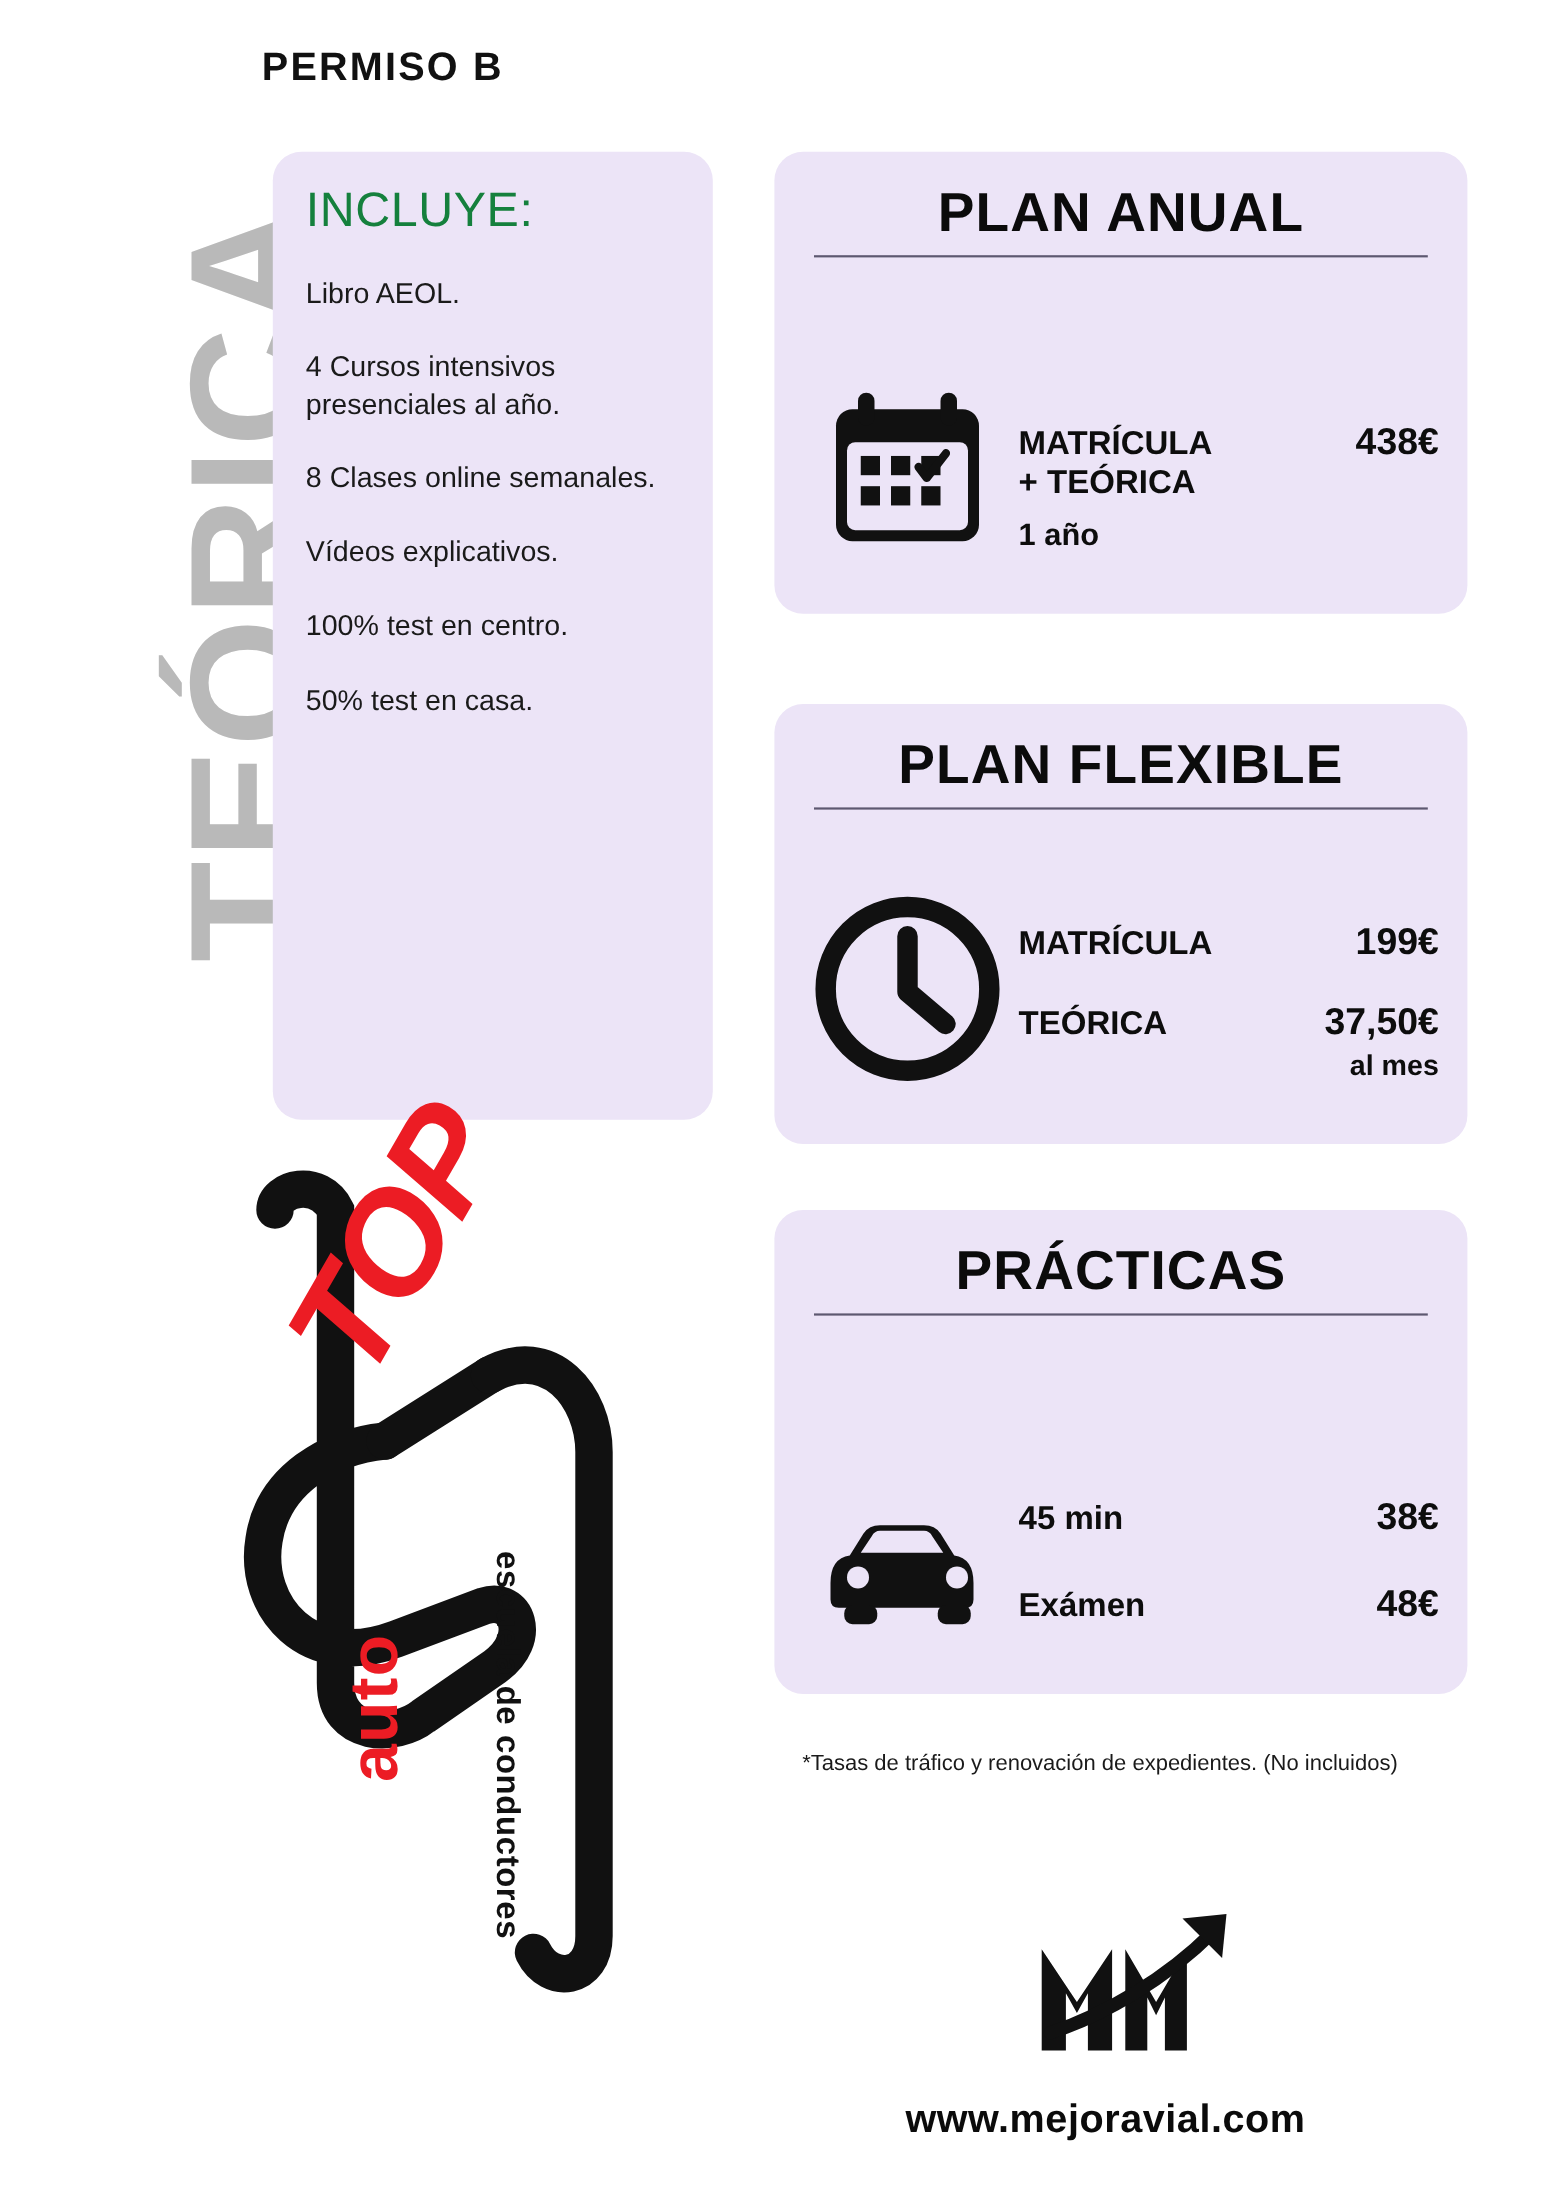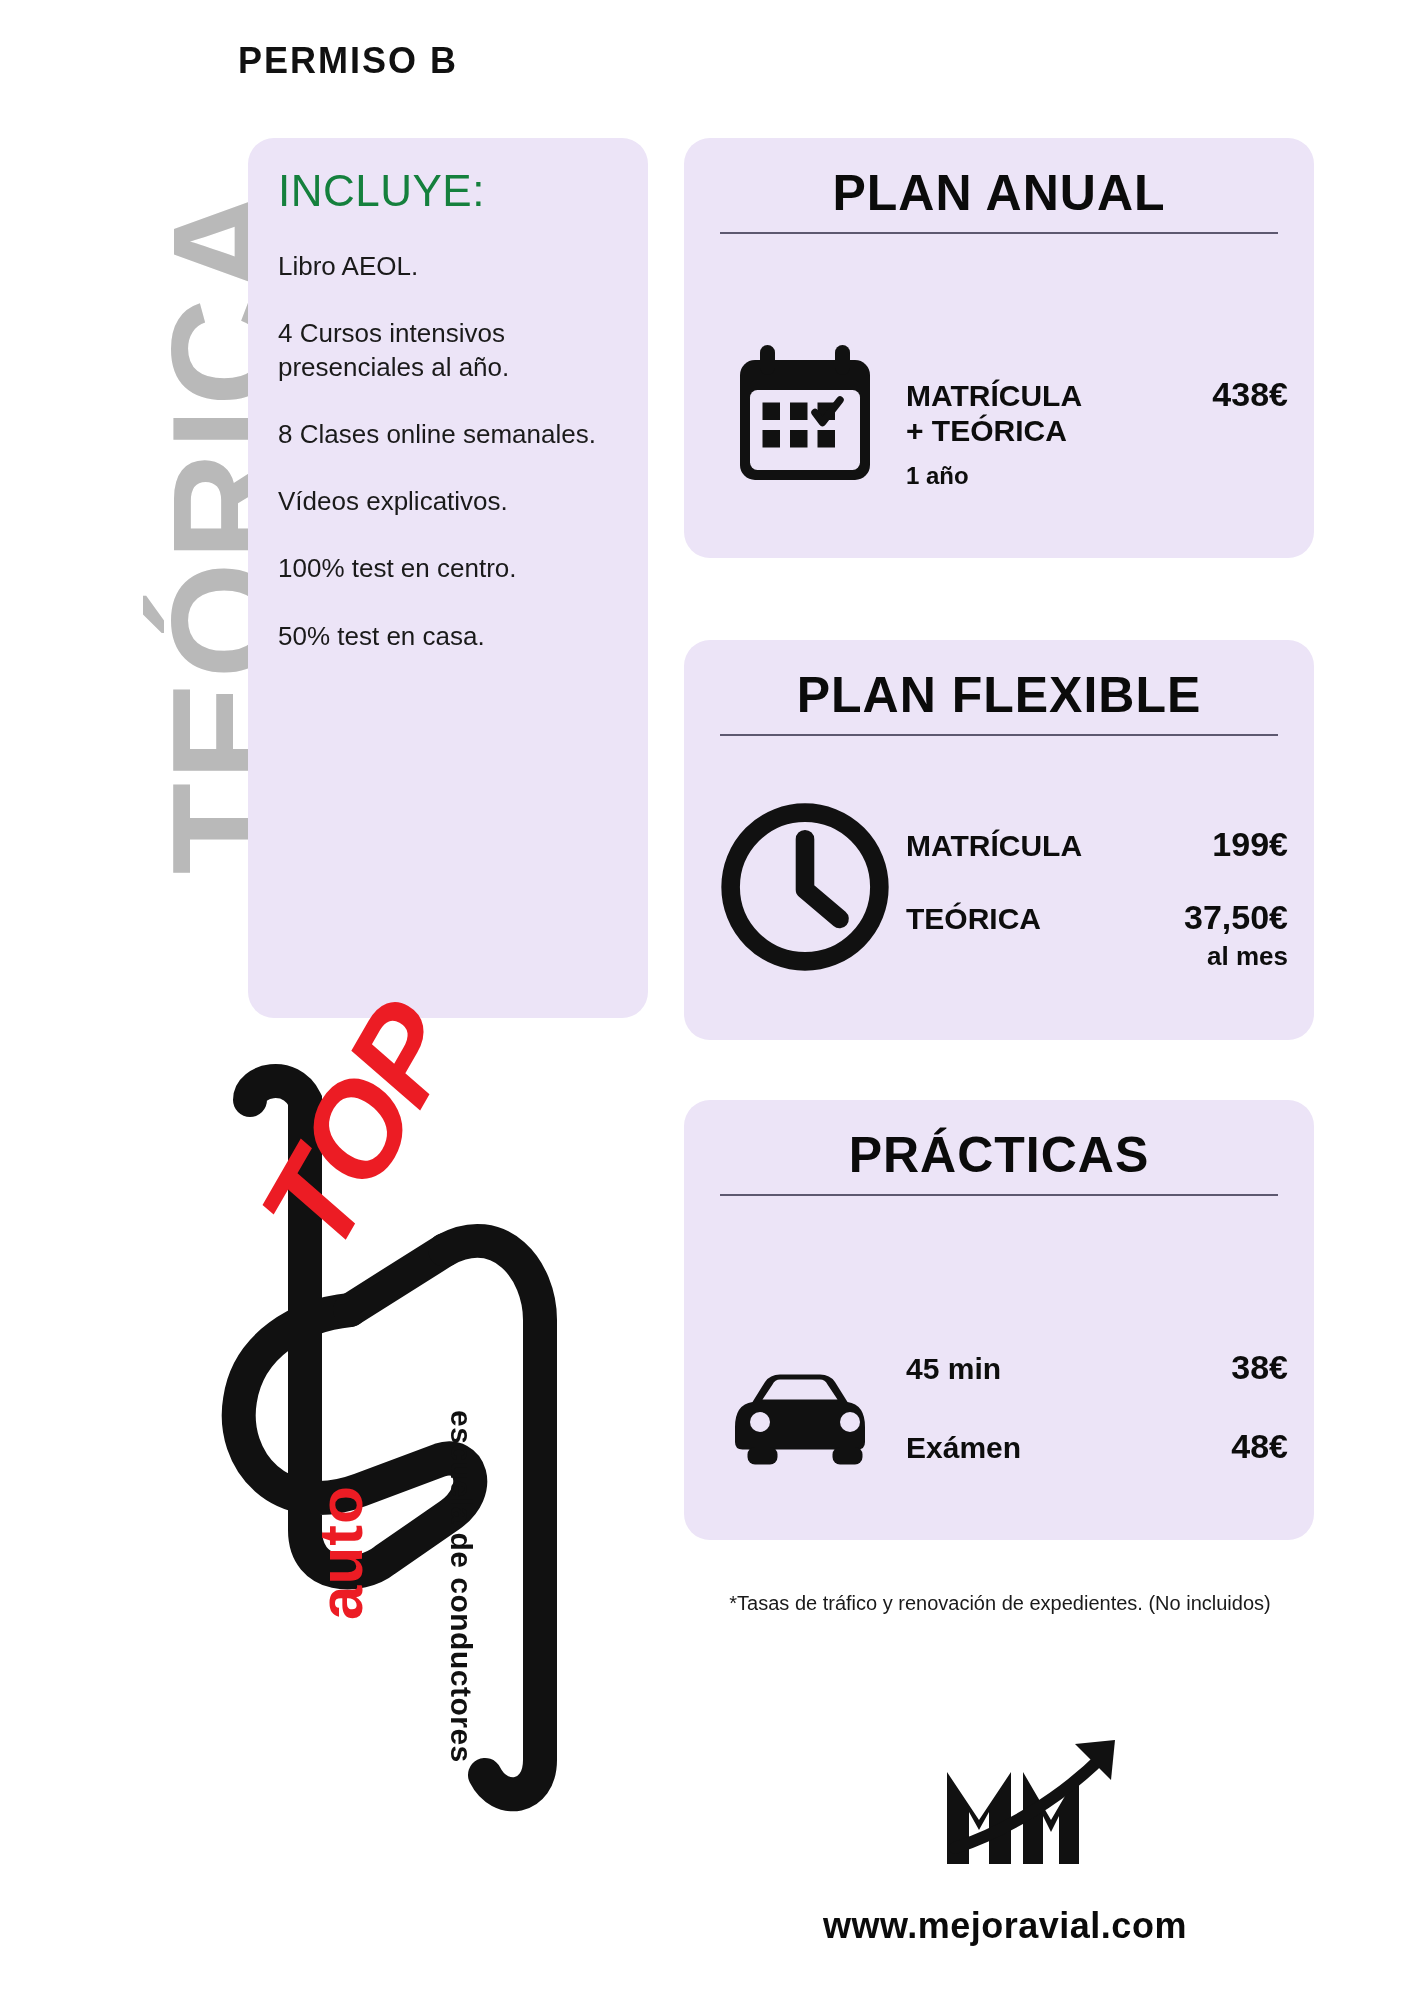--- a/index.html
+++ b/index.html
@@ -73,23 +73,23 @@
   }
   .includes-list li {
     font-size: 26px;
     line-height: 1.28;
     color: #1a1a1a;
     margin-bottom: 34px;
   }
 
   
   .plan-card {
-    left: 684px;
+    left: 704px;
     width: 630px;
-    padding: 18px 26px 36px 26px;
+    padding: 18px 26px 24px 26px;
   }
   .plan-anual   { top: 138px;  height: 420px; }
   .plan-flexible{ top: 640px;  height: 400px; }
   .plan-practicas{ top: 1100px; height: 440px; }
 
   .plan-title {
     text-align: center;
     font-size: 50px;
     font-weight: bold;
     letter-spacing: 1px;
@@ -139,21 +139,21 @@
     padding-left: 14px;
   }
   .row-note {
     font-size: 26px;
     font-weight: bold;
     color: #0d0d0d;
     text-align: right;
     margin-top: -2px;
   }
   .sub-note {
-    font-size: 24px;
+    font-size: 28px;
     font-weight: bold;
     color: #0d0d0d;
     margin-top: 14px;
   }
 
   
   .footnote {
     position: absolute;
     left: 700px;
     top: 1590px;

